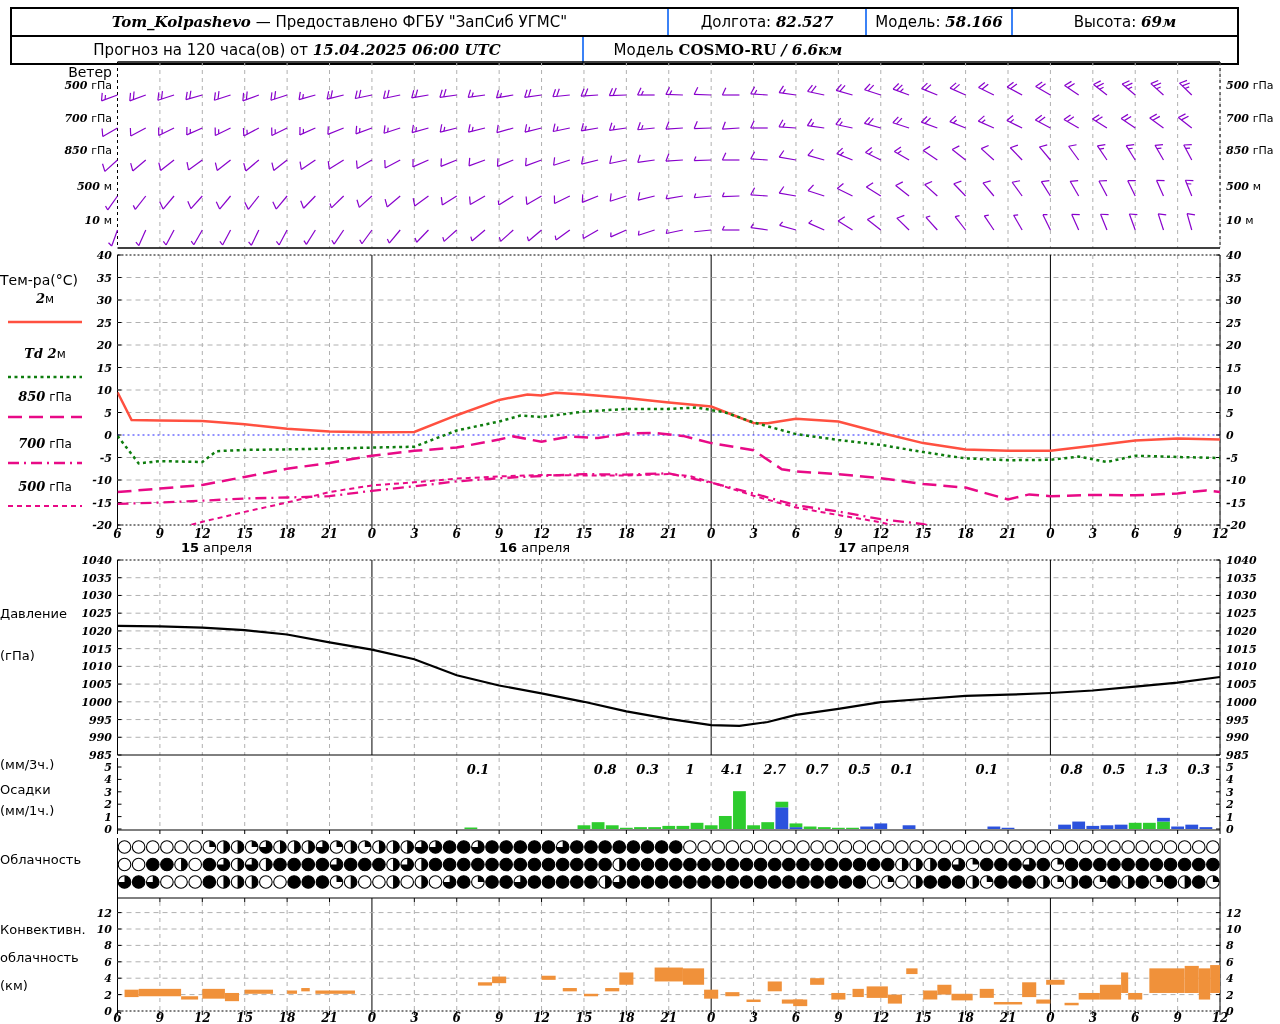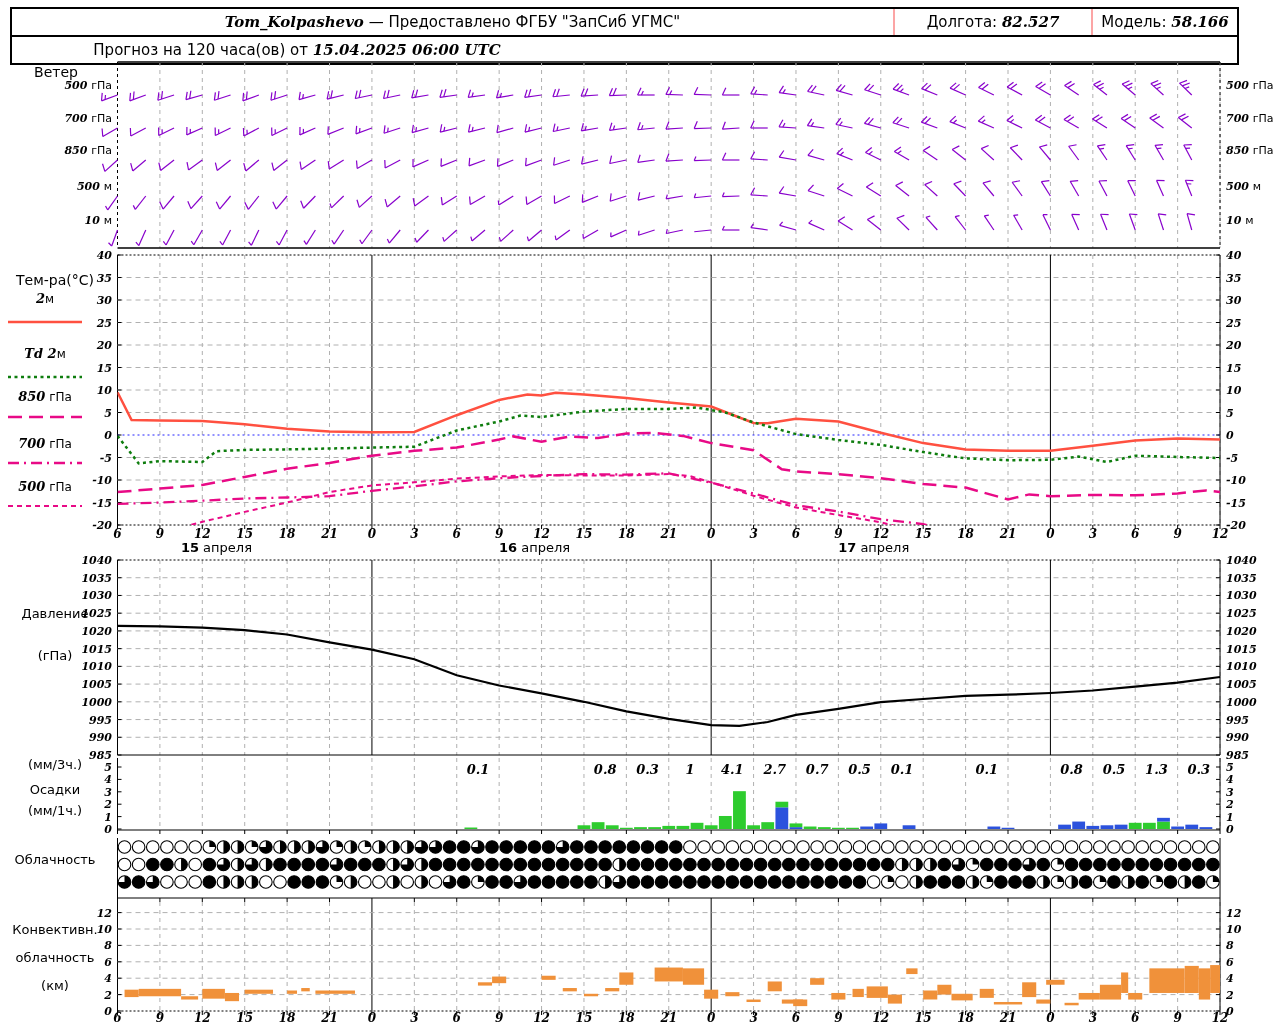--- a/index.html
+++ b/index.html
@@ -3,26 +3,26 @@
 <meta charset="utf-8">
 <style>
   html,body{margin:0;padding:0;background:#fff;}
   #page{position:relative;width:1280px;height:1024px;background:#fff;overflow:hidden;
         font-family:"DejaVu Sans",sans-serif;color:#000;}
   
   #hdr{position:absolute;left:10px;top:7px;width:1225px;border:2px solid #000;}
   .hrow{display:flex;height:26px;line-height:26px;font-size:15px;}
   .hrow.first{border-bottom:2px solid #000;}
   .hcell{text-align:center;white-space:nowrap;overflow:hidden;}
-  .hcell + .hcell{border-left:2px solid #fca5a5;}
+  .hcell + .hcell{border-left:2px solid #3b82f6;}
   .c1{flex:1;border-radius:12px;}
   .it{font-family:"DejaVu Serif",serif;font-style:italic;font-weight:bold;}
   
-  .ptitle{position:absolute;left:0;width:110px;text-align:center;font-size:13px;white-space:nowrap;}
-  .ptitle.r{text-align:center;width:112px;font-size:14px;}
+  .ptitle{position:absolute;left:0;width:110px;font-size:13px;white-space:nowrap;}
+  .ptitle.r{text-align:right;width:112px;font-size:14px;}
   
   .ax{font:italic 600 11px "DejaVu Serif",serif;}
   .axu{font:11px "DejaVu Sans",sans-serif;}
   .hr{font:italic 600 12px "DejaVu Serif",serif;}
   .pv{font:italic 600 13px "DejaVu Serif",serif;}
   .dtn{font:bold 13px "DejaVu Sans",sans-serif;}
   .dtw{font:13px "DejaVu Sans",sans-serif;}
   .lgA{font:italic 600 13px "DejaVu Serif",serif;}
   .lgB{font:12px "DejaVu Sans",sans-serif;}
   svg{position:absolute;left:0;top:0;}
@@ -38,25 +38,34 @@
         <span class="it">Tom_Kolpashevo</span><span> — Предоставлено ФГБУ "ЗапСиб УГМС"</span>
       </div>
       <div class="hcell" style="width:196px">
         <span>Долгота:</span>
         <span class="it">82.527</span>
       </div>
       <div class="hcell" style="width:144px">
         <span>Модель:</span>
         <span class="it">58.166</span>
       </div>
+      <div class="hcell" style="width:224px">
+        <span>Высота:</span>
+        <span class="it">69м</span>
+      </div>
     </div>
     <div class="hrow">
       <div class="hcell" style="width:570px">
         <span>Прогноз на 120 часа(ов) от</span>
         <span class="it">15.04.2025 06:00 UTC</span>
+      </div>
+      <div class="hcell" style="width:288px">
+        <span>Модель</span>
+        <b style="font-family:'DejaVu Serif',serif">COSMO-RU</b>
+        <span class="it">/ 6.6км</span>
       </div>
     </div>
   </div>
 
   <div class="ptitle r" style="top:64px">Ветер</div>
   <div class="ptitle" style="top:272px;font-size:14px">Тем-ра(°C)</div>
   <div class="ptitle" style="top:606px">Давление</div>
   <div class="ptitle" style="top:648px">(гПа)</div>
   <div class="ptitle" style="top:757px">(мм/3ч.)</div>
   <div class="ptitle" style="top:782px">Осадки</div>

